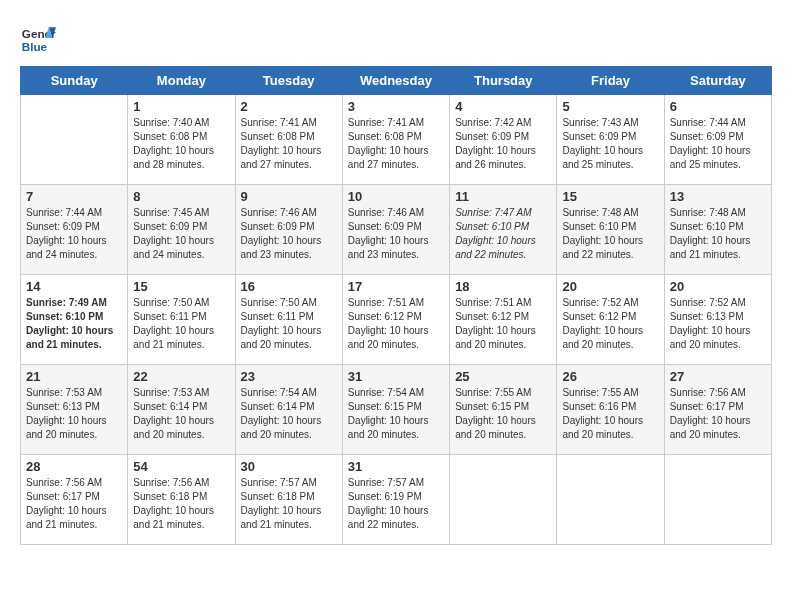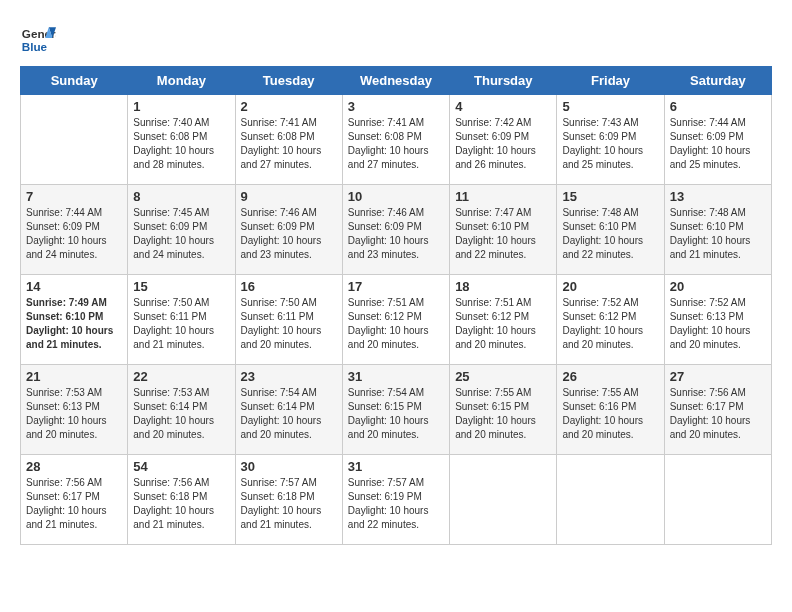--- a/index.html
+++ b/index.html
@@ -178,21 +178,21 @@
         </td>
         <td>
           <span class="day-num">10</span>
           <div class="cell-info" style="white-space: pre-line;">Sunrise: 7:46 AM
 Sunset: 6:09 PM
 Daylight: 10 hours
 and 23 minutes.</div>
         </td>
         <td>
           <span class="day-num">11</span>
-          <div class="cell-info" style="white-space: pre-line;">Sunrise: 7:47 AM
+          <div class="cell-info" style="white-space: pre-line; font-style: italic;">Sunrise: 7:47 AM
 Sunset: 6:10 PM
 Daylight: 10 hours
 and 22 minutes.</div>
         </td>
         <td>
           <span class="day-num">15</span>
           <div class="cell-info" style="white-space: pre-line;">Sunrise: 7:48 AM
 Sunset: 6:10 PM
 Daylight: 10 hours
 and 22 minutes.</div>

